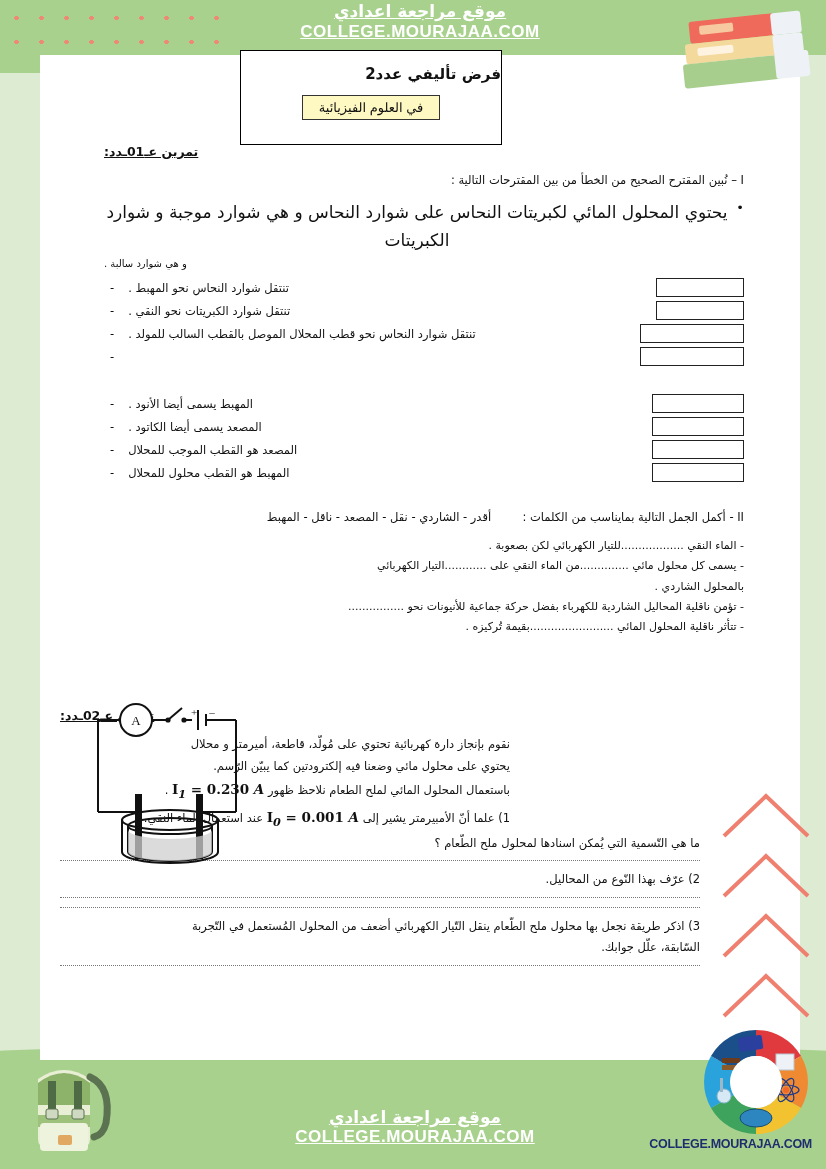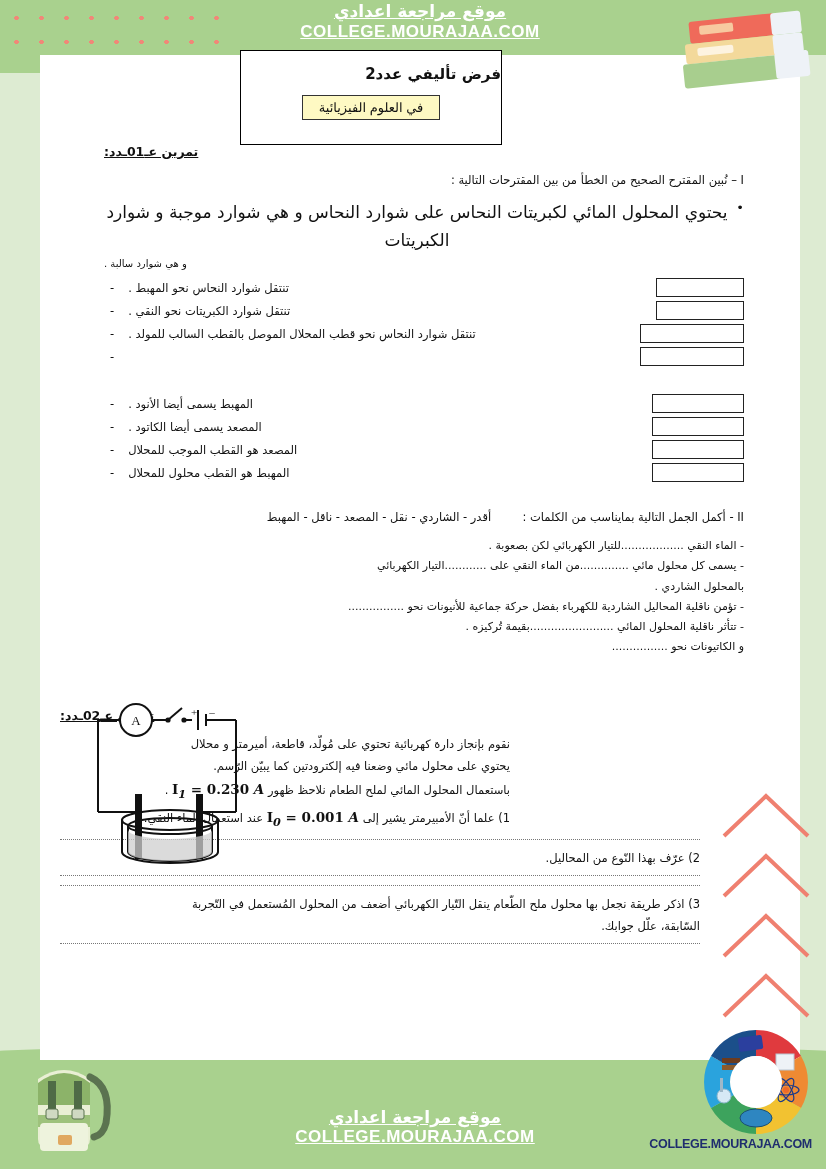--- a/index.html
+++ b/index.html
@@ -504,21 +504,20 @@
       <span>II - أكمل الجمل التالية بمايناسب من الكلمات :</span>
       <span style="display:inline-block;width:24px"></span>
       <span>أقدر  - الشاردي  - نقل - المصعد - ناقل - المهبط</span>
     </div>
 
     <div class="fill-line">-    الماء النقي ..................للتيار الكهربائي لكن بصعوبة .</div>
     <div class="fill-line">-    يسمى كل محلول مائي ..............من الماء النقي على ............التيار الكهربائي</div>
     <div class="fill-line">بالمحلول الشاردي .</div>
     <div class="fill-line">-    تؤمن ناقلية المحاليل الشاردية للكهرباء بفضل حركة جماعية للأنيونات نحو ................</div>
     <div class="fill-line">-    تتأثر ناقلية المحلول المائي ........................بقيمة تُركيزه .</div>
-    <div class="fill-line">و الكاتيونات نحو ................</div>
   </div>
 
   <div class="figure">
     <svg width="170" height="165" viewBox="0 0 170 165">
       <g stroke="#111" stroke-width="2" fill="none">
 
         <line x1="10" y1="18" x2="32" y2="18"></line>
         <circle cx="48" cy="18" r="16" fill="#fff"></circle>
         <line x1="64" y1="18" x2="80" y2="18"></line>
 
@@ -569,20 +568,21 @@
     </div>
 
     <div class="q-line ex2-para">
       <span>1) علما أنّ الأمبيرمتر يشير إلى</span>
       <span class="formula">
         <span class="up">I</span><sub>0</sub> <span class="up">= 0.001</span> A
       </span>
       <span>عند استعمال الماء النقي.</span>
     </div>
 
+    <div class="q-line ex2-wide">ما هي التّسمية التي يُمكن اسنادها لمحلول ملح الطّعام ؟</div>
     <div class="dotted-rule"></div>
 
     <div class="q-line ex2-wide">2) عرّف بهذا النّوع من المحاليل.</div>
     <div class="dotted-rule"></div>
     <div class="dotted-rule"></div>
 
     <div class="q-line ex2-wide">3) اذكر طريقة نجعل بها محلول ملح الطّعام ينقل التّيار الكهربائي أضعف من المحلول المُستعمل في التّجربة</div>
     <div class="q-line ex2-wide">السّابقة، علّل جوابك.</div>
     <div class="dotted-rule"></div>
   </div>

